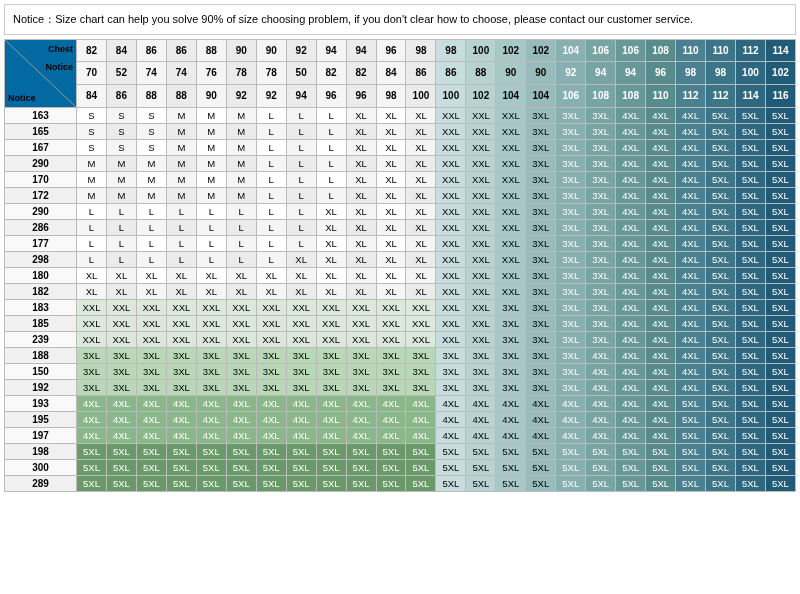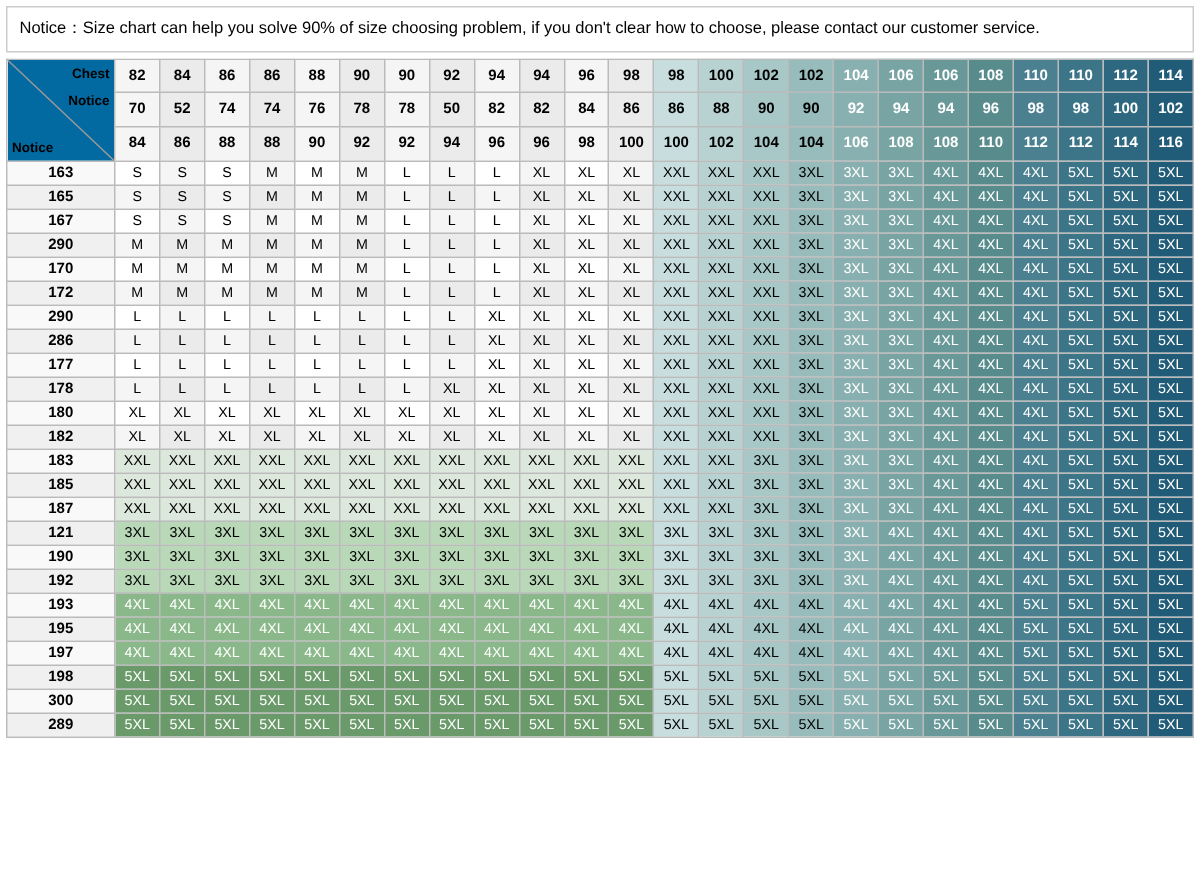--- a/index.html
+++ b/index.html
@@ -370,21 +370,21 @@
           <td style="background: rgb(136, 176, 176); color: rgb(255, 255, 255); padding: 2px 1px; border: 1px solid rgb(187, 187, 187); font-size: 9.5px;">3XL</td>
           <td style="background: rgb(120, 164, 164); color: rgb(255, 255, 255); padding: 2px 1px; border: 1px solid rgb(187, 187, 187); font-size: 9.5px;">3XL</td>
           <td style="background: rgb(104, 152, 152); color: rgb(255, 255, 255); padding: 2px 1px; border: 1px solid rgb(187, 187, 187); font-size: 9.5px;">4XL</td>
           <td style="background: rgb(88, 140, 140); color: rgb(255, 255, 255); padding: 2px 1px; border: 1px solid rgb(187, 187, 187); font-size: 9.5px;">4XL</td>
           <td style="background: rgb(74, 128, 144); color: rgb(255, 255, 255); padding: 2px 1px; border: 1px solid rgb(187, 187, 187); font-size: 9.5px;">4XL</td>
           <td style="background: rgb(60, 116, 136); color: rgb(255, 255, 255); padding: 2px 1px; border: 1px solid rgb(187, 187, 187); font-size: 9.5px;">5XL</td>
           <td style="background: rgb(46, 104, 128); color: rgb(255, 255, 255); padding: 2px 1px; border: 1px solid rgb(187, 187, 187); font-size: 9.5px;">5XL</td>
           <td style="background: rgb(32, 92, 120); color: rgb(255, 255, 255); padding: 2px 1px; border: 1px solid rgb(187, 187, 187); font-size: 9.5px;">5XL</td>
         </tr>
         <tr>
-          <td style="background: rgb(240, 240, 240); font-weight: bold; padding: 2px 3px; border: 1px solid rgb(187, 187, 187);">178</td>
+          <td style="background: rgb(240, 240, 240); font-weight: bold; padding: 2px 3px; border: 1px solid rgb(187, 187, 187);">298</td>
           <td style="background: rgb(245, 245, 245); color: rgb(0, 0, 0); padding: 2px 1px; border: 1px solid rgb(187, 187, 187); font-size: 9.5px;">L</td>
           <td style="background: rgb(235, 235, 235); color: rgb(0, 0, 0); padding: 2px 1px; border: 1px solid rgb(187, 187, 187); font-size: 9.5px;">L</td>
           <td style="background: rgb(245, 245, 245); color: rgb(0, 0, 0); padding: 2px 1px; border: 1px solid rgb(187, 187, 187); font-size: 9.5px;">L</td>
           <td style="background: rgb(235, 235, 235); color: rgb(0, 0, 0); padding: 2px 1px; border: 1px solid rgb(187, 187, 187); font-size: 9.5px;">L</td>
           <td style="background: rgb(245, 245, 245); color: rgb(0, 0, 0); padding: 2px 1px; border: 1px solid rgb(187, 187, 187); font-size: 9.5px;">L</td>
           <td style="background: rgb(235, 235, 235); color: rgb(0, 0, 0); padding: 2px 1px; border: 1px solid rgb(187, 187, 187); font-size: 9.5px;">L</td>
           <td style="background: rgb(245, 245, 245); color: rgb(0, 0, 0); padding: 2px 1px; border: 1px solid rgb(187, 187, 187); font-size: 9.5px;">L</td>
           <td style="background: rgb(235, 235, 235); color: rgb(0, 0, 0); padding: 2px 1px; border: 1px solid rgb(187, 187, 187); font-size: 9.5px;">XL</td>
           <td style="background: rgb(245, 245, 245); color: rgb(0, 0, 0); padding: 2px 1px; border: 1px solid rgb(187, 187, 187); font-size: 9.5px;">XL</td>
           <td style="background: rgb(235, 235, 235); color: rgb(0, 0, 0); padding: 2px 1px; border: 1px solid rgb(187, 187, 187); font-size: 9.5px;">XL</td>
@@ -505,21 +505,21 @@
           <td style="background: rgb(136, 176, 176); color: rgb(255, 255, 255); padding: 2px 1px; border: 1px solid rgb(187, 187, 187); font-size: 9.5px;">3XL</td>
           <td style="background: rgb(120, 164, 164); color: rgb(255, 255, 255); padding: 2px 1px; border: 1px solid rgb(187, 187, 187); font-size: 9.5px;">3XL</td>
           <td style="background: rgb(104, 152, 152); color: rgb(255, 255, 255); padding: 2px 1px; border: 1px solid rgb(187, 187, 187); font-size: 9.5px;">4XL</td>
           <td style="background: rgb(88, 140, 140); color: rgb(255, 255, 255); padding: 2px 1px; border: 1px solid rgb(187, 187, 187); font-size: 9.5px;">4XL</td>
           <td style="background: rgb(74, 128, 144); color: rgb(255, 255, 255); padding: 2px 1px; border: 1px solid rgb(187, 187, 187); font-size: 9.5px;">4XL</td>
           <td style="background: rgb(60, 116, 136); color: rgb(255, 255, 255); padding: 2px 1px; border: 1px solid rgb(187, 187, 187); font-size: 9.5px;">5XL</td>
           <td style="background: rgb(46, 104, 128); color: rgb(255, 255, 255); padding: 2px 1px; border: 1px solid rgb(187, 187, 187); font-size: 9.5px;">5XL</td>
           <td style="background: rgb(32, 92, 120); color: rgb(255, 255, 255); padding: 2px 1px; border: 1px solid rgb(187, 187, 187); font-size: 9.5px;">5XL</td>
         </tr>
         <tr>
-          <td style="background: rgb(249, 249, 249); font-weight: bold; padding: 2px 3px; border: 1px solid rgb(187, 187, 187);">187</td>
+          <td style="background: rgb(249, 249, 249); font-weight: bold; padding: 2px 3px; border: 1px solid rgb(187, 187, 187);">239</td>
           <td style="background: rgb(220, 232, 220); padding: 2px 1px; border: 1px solid rgb(187, 187, 187); font-size: 9.5px;">XXL</td>
           <td style="background: rgb(220, 232, 220); padding: 2px 1px; border: 1px solid rgb(187, 187, 187); font-size: 9.5px;">XXL</td>
           <td style="background: rgb(220, 232, 220); padding: 2px 1px; border: 1px solid rgb(187, 187, 187); font-size: 9.5px;">XXL</td>
           <td style="background: rgb(220, 232, 220); padding: 2px 1px; border: 1px solid rgb(187, 187, 187); font-size: 9.5px;">XXL</td>
           <td style="background: rgb(220, 232, 220); padding: 2px 1px; border: 1px solid rgb(187, 187, 187); font-size: 9.5px;">XXL</td>
           <td style="background: rgb(220, 232, 220); padding: 2px 1px; border: 1px solid rgb(187, 187, 187); font-size: 9.5px;">XXL</td>
           <td style="background: rgb(220, 232, 220); padding: 2px 1px; border: 1px solid rgb(187, 187, 187); font-size: 9.5px;">XXL</td>
           <td style="background: rgb(220, 232, 220); padding: 2px 1px; border: 1px solid rgb(187, 187, 187); font-size: 9.5px;">XXL</td>
           <td style="background: rgb(220, 232, 220); padding: 2px 1px; border: 1px solid rgb(187, 187, 187); font-size: 9.5px;">XXL</td>
           <td style="background: rgb(220, 232, 220); padding: 2px 1px; border: 1px solid rgb(187, 187, 187); font-size: 9.5px;">XXL</td>
@@ -532,21 +532,21 @@
           <td style="background: rgb(136, 176, 176); color: rgb(255, 255, 255); padding: 2px 1px; border: 1px solid rgb(187, 187, 187); font-size: 9.5px;">3XL</td>
           <td style="background: rgb(120, 164, 164); color: rgb(255, 255, 255); padding: 2px 1px; border: 1px solid rgb(187, 187, 187); font-size: 9.5px;">3XL</td>
           <td style="background: rgb(104, 152, 152); color: rgb(255, 255, 255); padding: 2px 1px; border: 1px solid rgb(187, 187, 187); font-size: 9.5px;">4XL</td>
           <td style="background: rgb(88, 140, 140); color: rgb(255, 255, 255); padding: 2px 1px; border: 1px solid rgb(187, 187, 187); font-size: 9.5px;">4XL</td>
           <td style="background: rgb(74, 128, 144); color: rgb(255, 255, 255); padding: 2px 1px; border: 1px solid rgb(187, 187, 187); font-size: 9.5px;">4XL</td>
           <td style="background: rgb(60, 116, 136); color: rgb(255, 255, 255); padding: 2px 1px; border: 1px solid rgb(187, 187, 187); font-size: 9.5px;">5XL</td>
           <td style="background: rgb(46, 104, 128); color: rgb(255, 255, 255); padding: 2px 1px; border: 1px solid rgb(187, 187, 187); font-size: 9.5px;">5XL</td>
           <td style="background: rgb(32, 92, 120); color: rgb(255, 255, 255); padding: 2px 1px; border: 1px solid rgb(187, 187, 187); font-size: 9.5px;">5XL</td>
         </tr>
         <tr>
-          <td style="background: rgb(240, 240, 240); font-weight: bold; padding: 2px 3px; border: 1px solid rgb(187, 187, 187);">121</td>
+          <td style="background: rgb(240, 240, 240); font-weight: bold; padding: 2px 3px; border: 1px solid rgb(187, 187, 187);">188</td>
           <td style="background: rgb(184, 216, 184); padding: 2px 1px; border: 1px solid rgb(187, 187, 187); font-size: 9.5px;">3XL</td>
           <td style="background: rgb(184, 216, 184); padding: 2px 1px; border: 1px solid rgb(187, 187, 187); font-size: 9.5px;">3XL</td>
           <td style="background: rgb(184, 216, 184); padding: 2px 1px; border: 1px solid rgb(187, 187, 187); font-size: 9.5px;">3XL</td>
           <td style="background: rgb(184, 216, 184); padding: 2px 1px; border: 1px solid rgb(187, 187, 187); font-size: 9.5px;">3XL</td>
           <td style="background: rgb(184, 216, 184); padding: 2px 1px; border: 1px solid rgb(187, 187, 187); font-size: 9.5px;">3XL</td>
           <td style="background: rgb(184, 216, 184); padding: 2px 1px; border: 1px solid rgb(187, 187, 187); font-size: 9.5px;">3XL</td>
           <td style="background: rgb(184, 216, 184); padding: 2px 1px; border: 1px solid rgb(187, 187, 187); font-size: 9.5px;">3XL</td>
           <td style="background: rgb(184, 216, 184); padding: 2px 1px; border: 1px solid rgb(187, 187, 187); font-size: 9.5px;">3XL</td>
           <td style="background: rgb(184, 216, 184); padding: 2px 1px; border: 1px solid rgb(187, 187, 187); font-size: 9.5px;">3XL</td>
           <td style="background: rgb(184, 216, 184); padding: 2px 1px; border: 1px solid rgb(187, 187, 187); font-size: 9.5px;">3XL</td>
@@ -559,21 +559,21 @@
           <td style="background: rgb(136, 176, 176); color: rgb(255, 255, 255); padding: 2px 1px; border: 1px solid rgb(187, 187, 187); font-size: 9.5px;">3XL</td>
           <td style="background: rgb(120, 164, 164); color: rgb(255, 255, 255); padding: 2px 1px; border: 1px solid rgb(187, 187, 187); font-size: 9.5px;">4XL</td>
           <td style="background: rgb(104, 152, 152); color: rgb(255, 255, 255); padding: 2px 1px; border: 1px solid rgb(187, 187, 187); font-size: 9.5px;">4XL</td>
           <td style="background: rgb(88, 140, 140); color: rgb(255, 255, 255); padding: 2px 1px; border: 1px solid rgb(187, 187, 187); font-size: 9.5px;">4XL</td>
           <td style="background: rgb(74, 128, 144); color: rgb(255, 255, 255); padding: 2px 1px; border: 1px solid rgb(187, 187, 187); font-size: 9.5px;">4XL</td>
           <td style="background: rgb(60, 116, 136); color: rgb(255, 255, 255); padding: 2px 1px; border: 1px solid rgb(187, 187, 187); font-size: 9.5px;">5XL</td>
           <td style="background: rgb(46, 104, 128); color: rgb(255, 255, 255); padding: 2px 1px; border: 1px solid rgb(187, 187, 187); font-size: 9.5px;">5XL</td>
           <td style="background: rgb(32, 92, 120); color: rgb(255, 255, 255); padding: 2px 1px; border: 1px solid rgb(187, 187, 187); font-size: 9.5px;">5XL</td>
         </tr>
         <tr>
-          <td style="background: rgb(249, 249, 249); font-weight: bold; padding: 2px 3px; border: 1px solid rgb(187, 187, 187);">190</td>
+          <td style="background: rgb(249, 249, 249); font-weight: bold; padding: 2px 3px; border: 1px solid rgb(187, 187, 187);">150</td>
           <td style="background: rgb(184, 216, 184); padding: 2px 1px; border: 1px solid rgb(187, 187, 187); font-size: 9.5px;">3XL</td>
           <td style="background: rgb(184, 216, 184); padding: 2px 1px; border: 1px solid rgb(187, 187, 187); font-size: 9.5px;">3XL</td>
           <td style="background: rgb(184, 216, 184); padding: 2px 1px; border: 1px solid rgb(187, 187, 187); font-size: 9.5px;">3XL</td>
           <td style="background: rgb(184, 216, 184); padding: 2px 1px; border: 1px solid rgb(187, 187, 187); font-size: 9.5px;">3XL</td>
           <td style="background: rgb(184, 216, 184); padding: 2px 1px; border: 1px solid rgb(187, 187, 187); font-size: 9.5px;">3XL</td>
           <td style="background: rgb(184, 216, 184); padding: 2px 1px; border: 1px solid rgb(187, 187, 187); font-size: 9.5px;">3XL</td>
           <td style="background: rgb(184, 216, 184); padding: 2px 1px; border: 1px solid rgb(187, 187, 187); font-size: 9.5px;">3XL</td>
           <td style="background: rgb(184, 216, 184); padding: 2px 1px; border: 1px solid rgb(187, 187, 187); font-size: 9.5px;">3XL</td>
           <td style="background: rgb(184, 216, 184); padding: 2px 1px; border: 1px solid rgb(187, 187, 187); font-size: 9.5px;">3XL</td>
           <td style="background: rgb(184, 216, 184); padding: 2px 1px; border: 1px solid rgb(187, 187, 187); font-size: 9.5px;">3XL</td>

